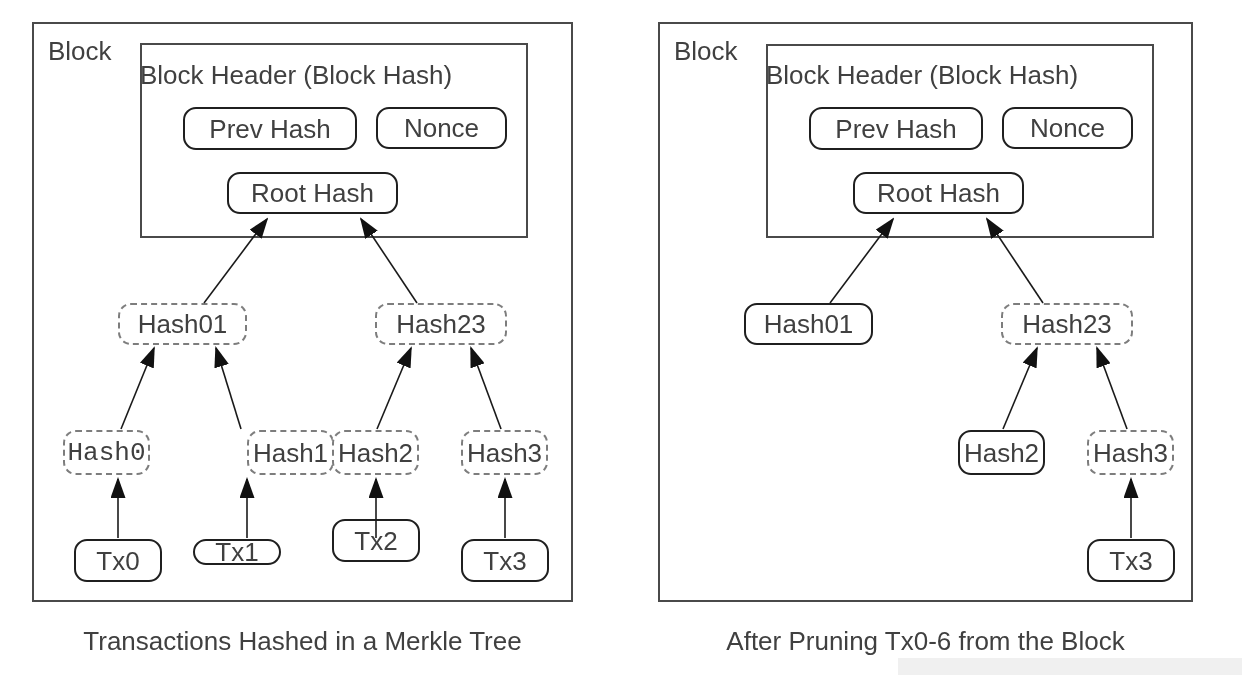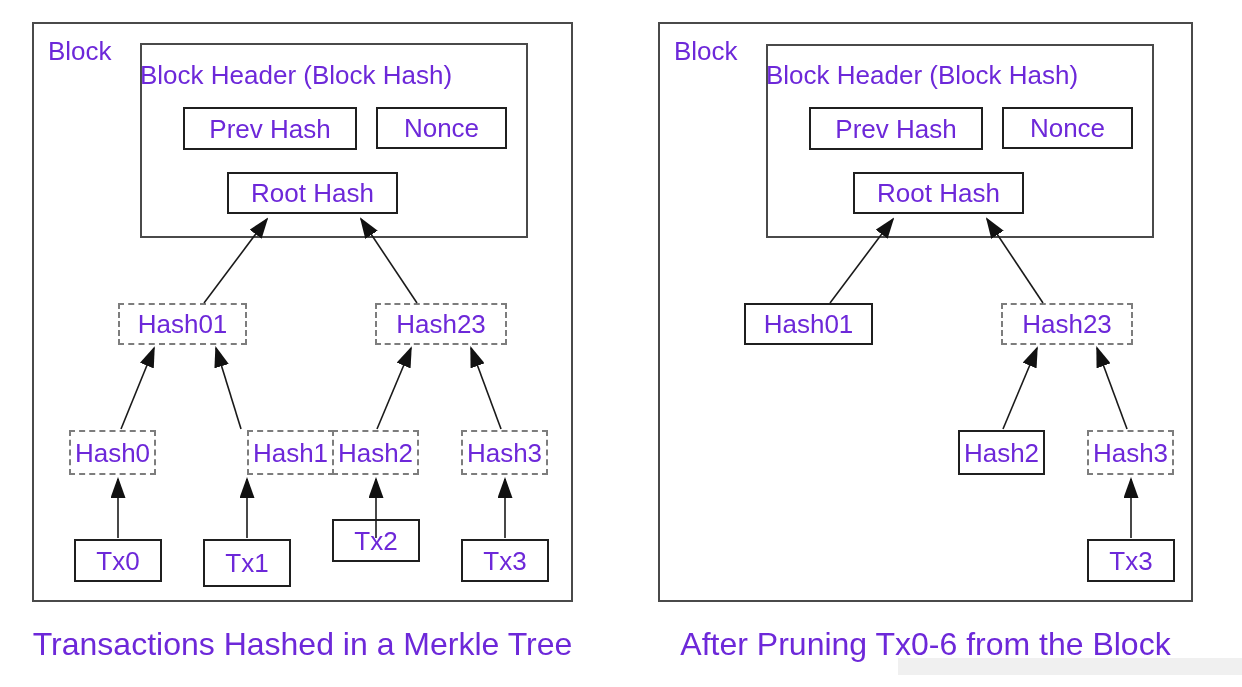--- a/index.html
+++ b/index.html
@@ -1,31 +1,31 @@
 <!DOCTYPE html>
 <html><head>
 <meta charset="utf-8">
 <style>
   html,body{margin:0;padding:0;background:#ffffff;}
   .canvas{
     position:relative;width:1242px;height:687px;background:#ffffff;overflow:hidden;
-    font-family:"Liberation Sans","DejaVu Sans",sans-serif;color:#6d28d9;
+    font-family:"Liberation Sans","DejaVu Sans",sans-serif;color:#404040;
   }
   .abs{position:absolute;box-sizing:border-box;}
   .outer-box{border:2px solid #4a4a4a;background:transparent;}
   .header-box{border:2px solid #4a4a4a;background:transparent;}
   .node{
     display:flex;align-items:center;justify-content:center;
-    font-size:26px;line-height:1;background:#ffffff;white-space:nowrap;
+    font-size:26px;line-height:1;background:#ffffff;white-space:nowrap;border-radius:13px;
   }
   .solid{border:2px solid #1f1f1f;}
   .dashed{border:2px dashed #7d7d7d;}
   .plain-label{font-size:26px;line-height:1;white-space:nowrap;}
   .header-title{font-size:26px;line-height:1;white-space:nowrap;}
-  .caption{font-size:32px;line-height:1.1;text-align:center;white-space:nowrap;}
+  .caption{font-size:26px;line-height:1.1;text-align:center;white-space:nowrap;}
   .arrow-layer{position:absolute;left:0;top:0;width:1242px;height:687px;pointer-events:none;}
   .artifact{background:#f0f0f0;}
 </style>
 </head>
 <body>
 
 <div class="canvas">
 
   <div>
     <div class="abs outer-box" style="left:32px;top:22px;width:541px;height:580px;"></div>
@@ -34,27 +34,27 @@
     <div class="abs header-box" style="left:140px;top:43px;width:388px;height:195px;"></div>
     <div class="abs header-title" style="left:140px;top:62px;width:388px;">Block Header (Block Hash)</div>
 
     <div class="abs node solid" style="left:183px;top:107px;width:174px;height:43px;">Prev Hash</div>
     <div class="abs node solid" style="left:376px;top:107px;width:131px;height:42px;">Nonce</div>
     <div class="abs node solid" style="left:227px;top:172px;width:171px;height:42px;">Root Hash</div>
 
     <div class="abs node dashed" style="left:118px;top:303px;width:129px;height:42px;">Hash01</div>
     <div class="abs node dashed" style="left:375px;top:303px;width:132px;height:42px;">Hash23</div>
 
-    <div class="abs node dashed" style="left:69px;top:430px;width:87px;height:45px;">Hash0</div>
+    <div class="abs node dashed" style="left:63px;top:430px;width:87px;height:45px;font-family:Liberation Mono, monospace;">Hash0</div>
     <div class="abs node dashed" style="left:203px;top:430px;width:87px;height:45px;margin-left:44px;">Hash1</div>
     <div class="abs node dashed" style="left:332px;top:430px;width:87px;height:45px;">Hash2</div>
     <div class="abs node dashed" style="left:461px;top:430px;width:87px;height:45px;">Hash3</div>
 
     <div class="abs node solid" style="left:74px;top:539px;width:88px;height:43px;">Tx0</div>
-    <div class="abs node solid" style="left:203px;top:539px;width:88px;height:48px;">Tx1</div>
+    <div class="abs node solid" style="left:193px;top:539px;width:88px;height:26px;">Tx1</div>
     <div class="abs node solid" style="left:332px;top:519px;width:88px;height:43px;">Tx2</div>
     <div class="abs node solid" style="left:461px;top:539px;width:88px;height:43px;">Tx3</div>
 
     <div class="abs caption" style="left:32px;top:627px;width:541px;">Transactions Hashed in a Merkle Tree</div>
   </div>
 
   <div>
     <div class="abs outer-box" style="left:658px;top:22px;width:535px;height:580px;"></div>
     <div class="abs plain-label" style="left:674px;top:38px;">Block</div>
 

